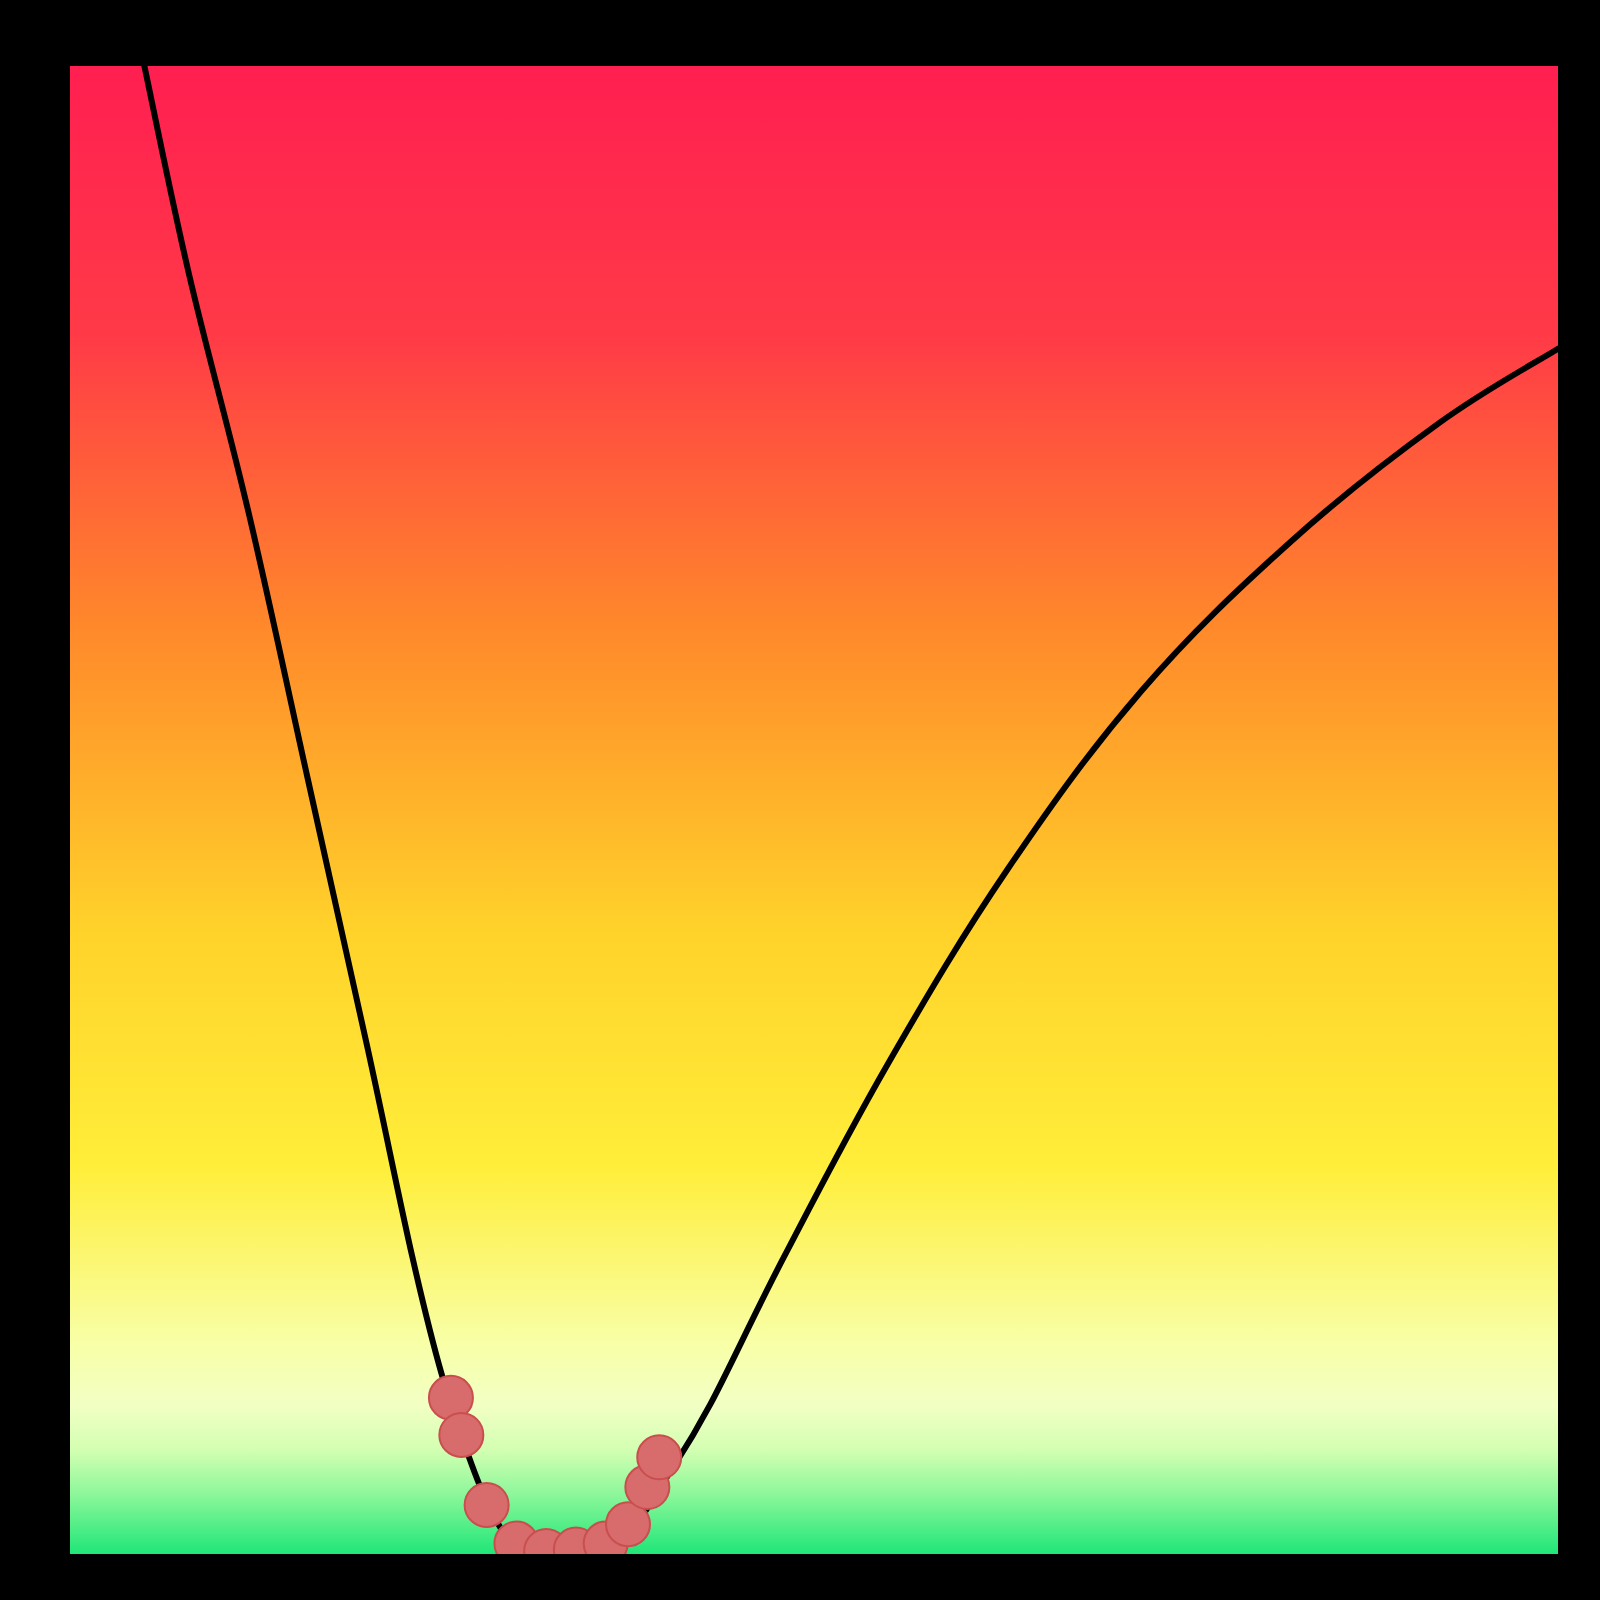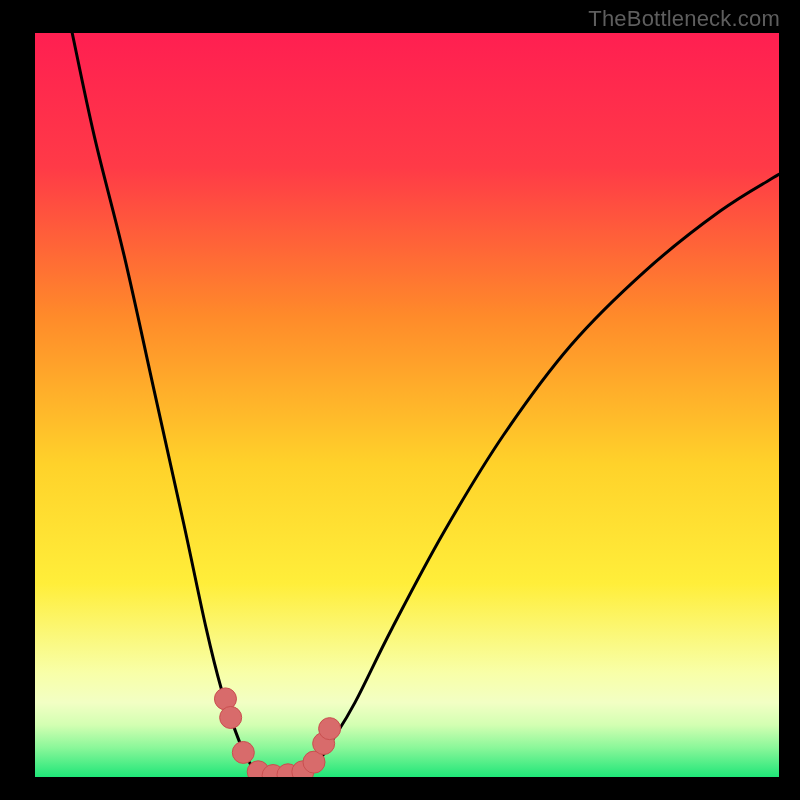--- a/index.html
+++ b/index.html
@@ -73,14 +73,13 @@
         <circle cx="223.20" cy="738.79" r="11" fill="#d86b6b" stroke="#c94f4f" stroke-width="1"></circle>
         <circle cx="238.08" cy="742.51" r="11" fill="#d86b6b" stroke="#c94f4f" stroke-width="1"></circle>
         <circle cx="252.96" cy="741.77" r="11" fill="#d86b6b" stroke="#c94f4f" stroke-width="1"></circle>
         <circle cx="267.84" cy="738.79" r="11" fill="#d86b6b" stroke="#c94f4f" stroke-width="1"></circle>
         <circle cx="279.00" cy="729.12" r="11" fill="#d86b6b" stroke="#c94f4f" stroke-width="1"></circle>
         <circle cx="288.67" cy="710.52" r="11" fill="#d86b6b" stroke="#c94f4f" stroke-width="1"></circle>
         <circle cx="294.62" cy="695.64" r="11" fill="#d86b6b" stroke="#c94f4f" stroke-width="1"></circle>
       </svg>
   </div>
 
-  <div class="watermark">TheBottleneck.com</div>
 </div>
 
 </body></html>

